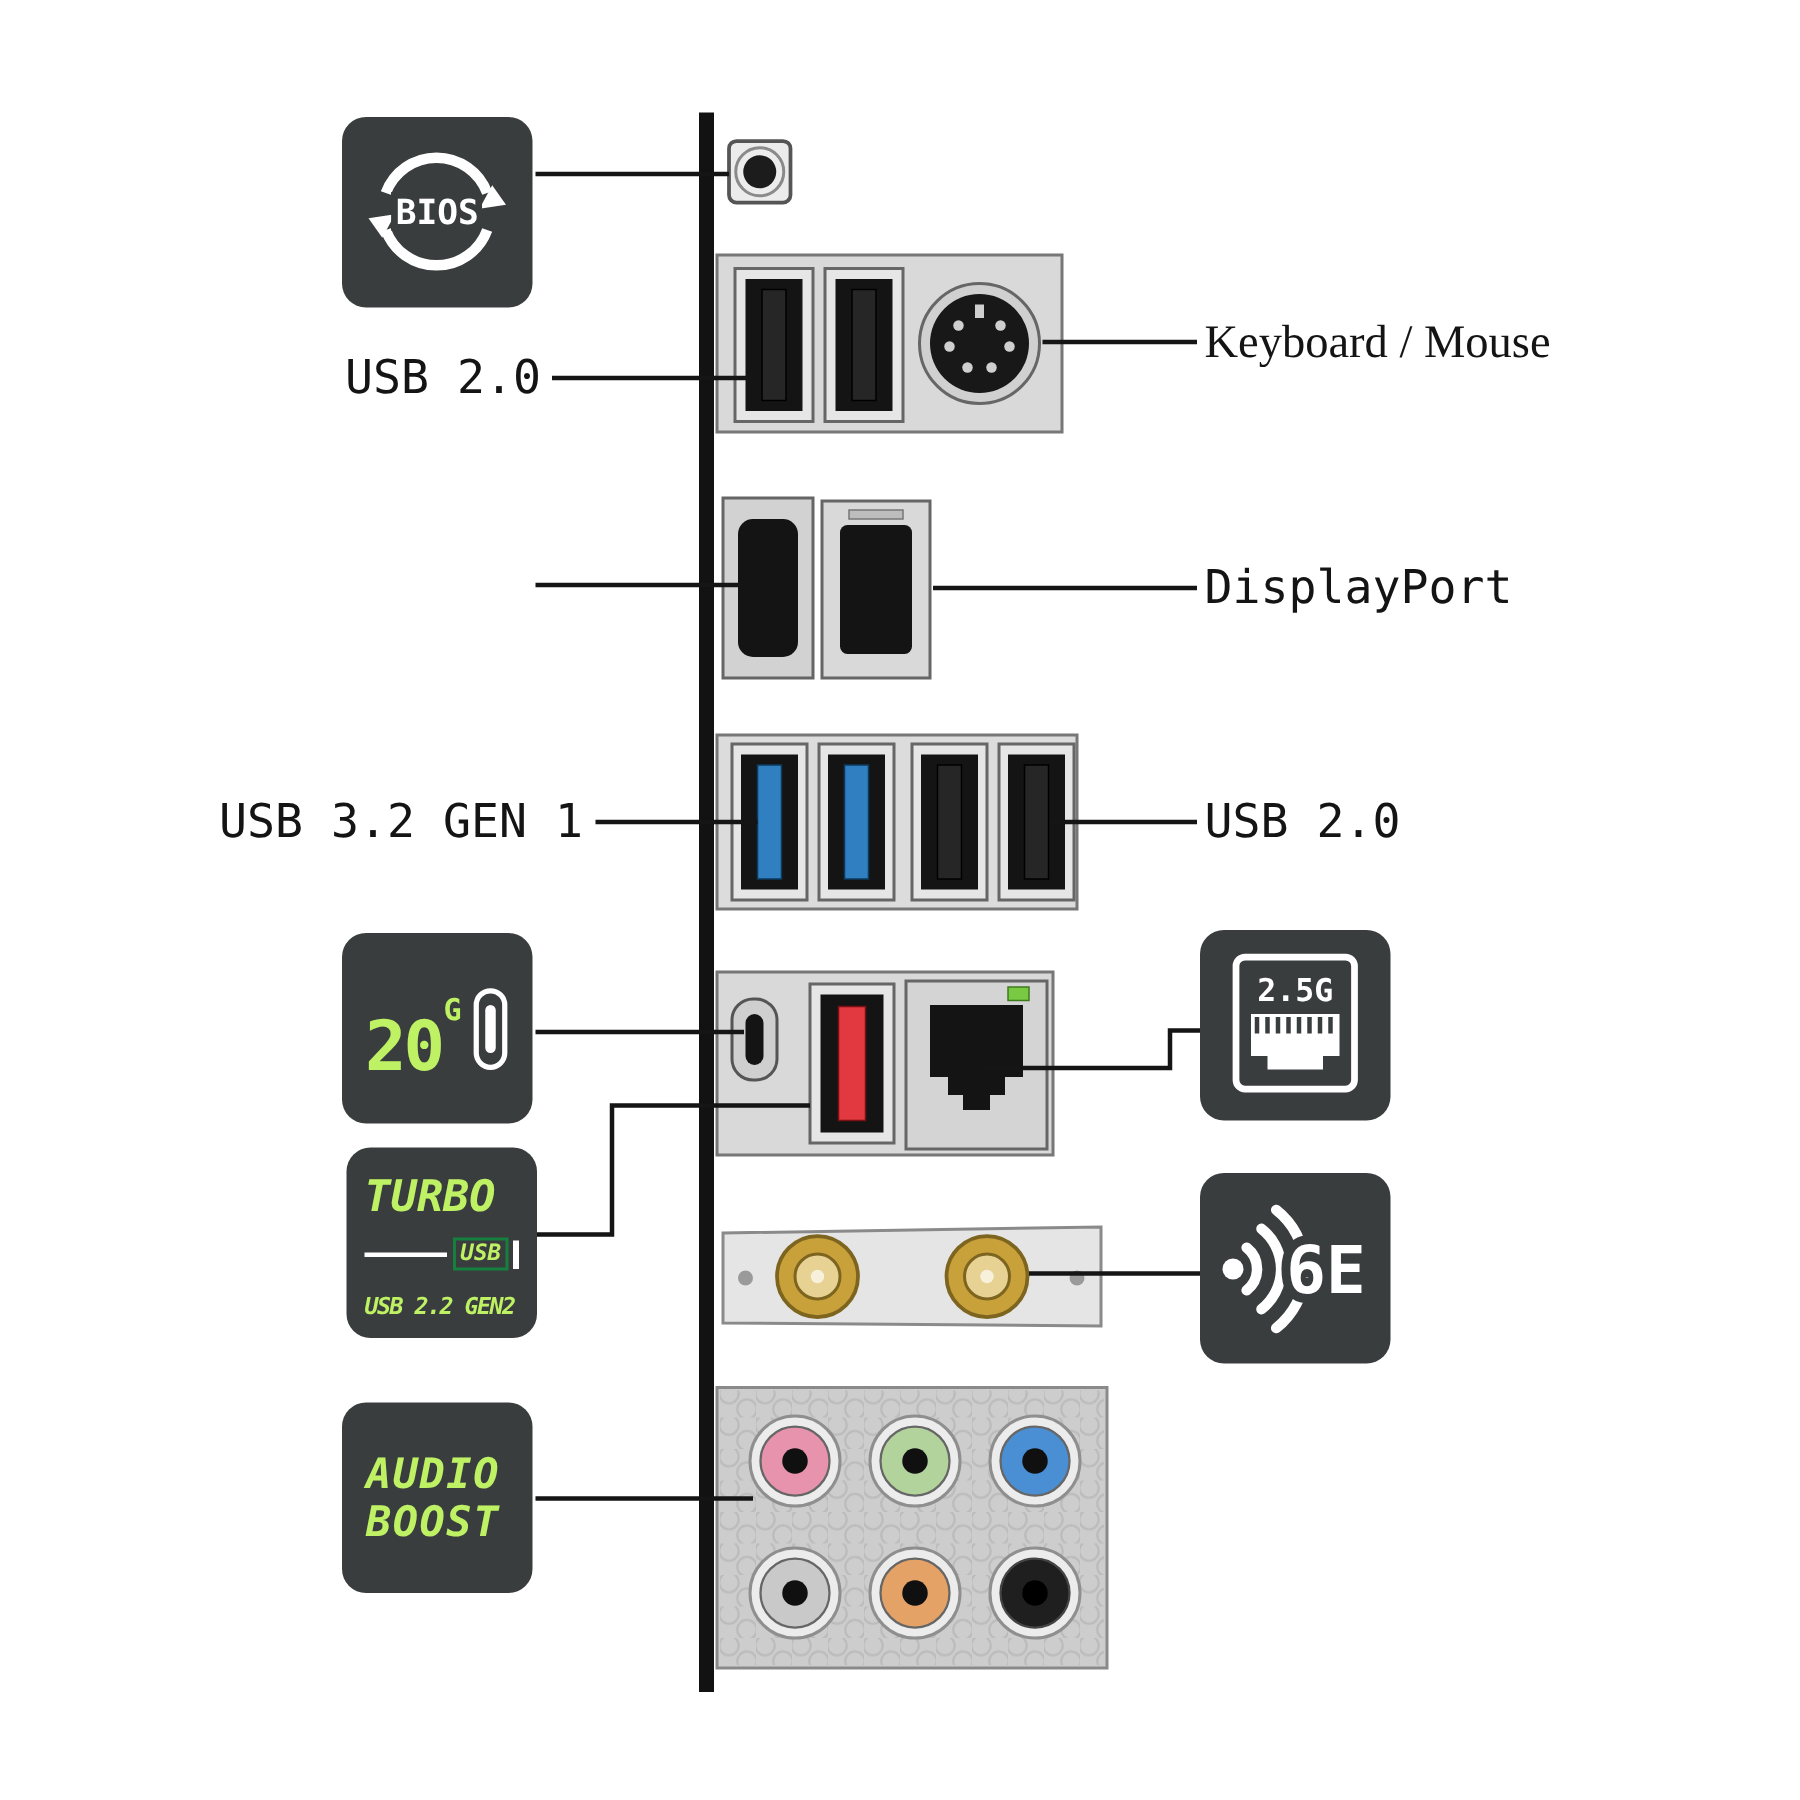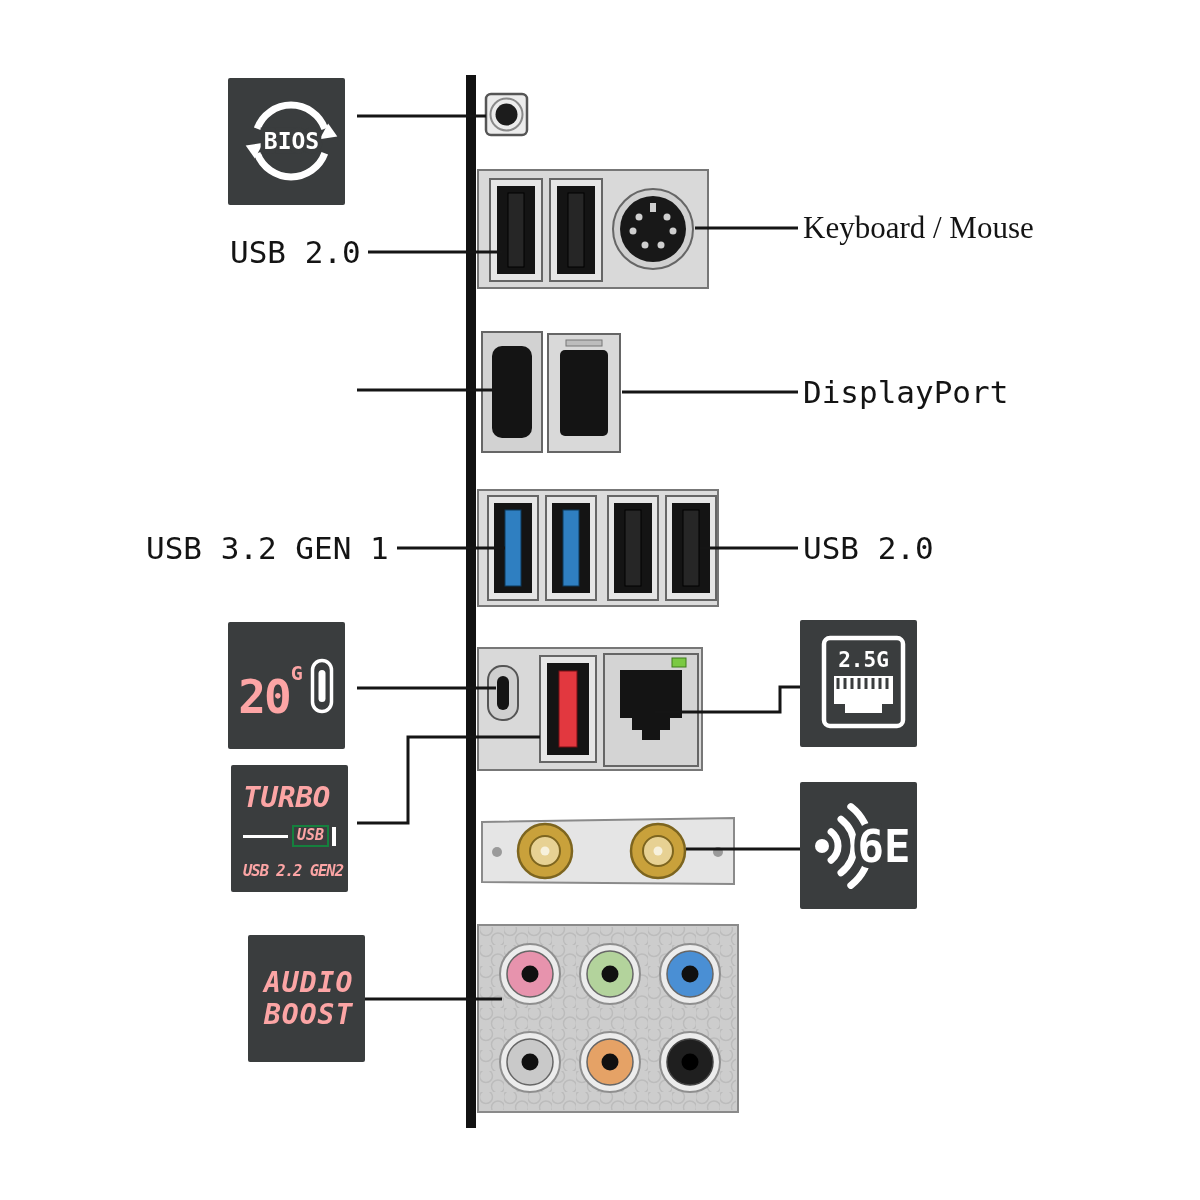--- a/index.html
+++ b/index.html
@@ -15,24 +15,24 @@
   .label {
     position:absolute;
     font-size:31px;
     line-height:38px;
     white-space:nowrap;
     color:#141414;
   }
 
   .badge {
     position:absolute;
-    width:117px; height:127px;
+    width:127px; height:127px;
     background:var(--box-bg, #3a3d3e);
-    border-radius:2px;
-    color:#fca5a5;
+    border-radius:16px;
+    color:#bef264;
     overflow:hidden;
   }
   .badge svg { display:block; }
 
   
   .badge-20g { display:flex; align-items:center; justify-content:center; }
   .g20-wrap { display:flex; align-items:center; }
   .g20-num { font-size:46px; font-weight:bold; letter-spacing:-2px;margin-top:22px; }
   .g20-sup { font-size:20px; font-weight:bold; position:relative; top:-13px; left:1px; }
   .usbc-pill { margin-left:7px; }
@@ -280,18 +280,18 @@
       <g stroke="#ffffff" stroke-width="7" fill="none" stroke-linecap="round">
         <path d="M31.1,49.8 A18,18 0 0 1 31.1,78.2"></path>
         <path d="M41,37.2 A34,34 0 0 1 41,90.8"></path>
         <path d="M50.8,24.6 A50,50 0 0 1 50.8,103.4"></path>
       </g>
       <circle cx="22" cy="64" r="7" fill="#ffffff"></circle>
       <text class="svgtext" x="84" y="80" text-anchor="middle" font-size="44" font-weight="bold" fill="#ffffff" style="paint-order:stroke; stroke:var(--box-bg); stroke-width:12;">6E</text>
     </svg>
   </div>
 
-  <div class="badge badge-audio" style="left:228px; top:935px;margin-left:20px;">
+  <div class="badge badge-audio" style="left:228px; top:935px;">
     <div>AUDIO</div>
     <div>BOOST</div>
   </div>
 
 </div>
 
 </body></html>

